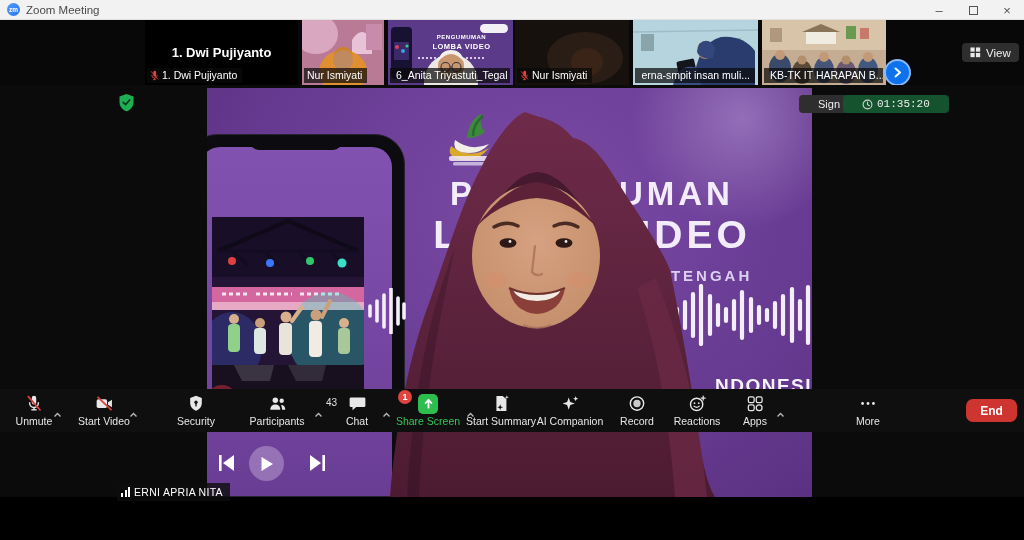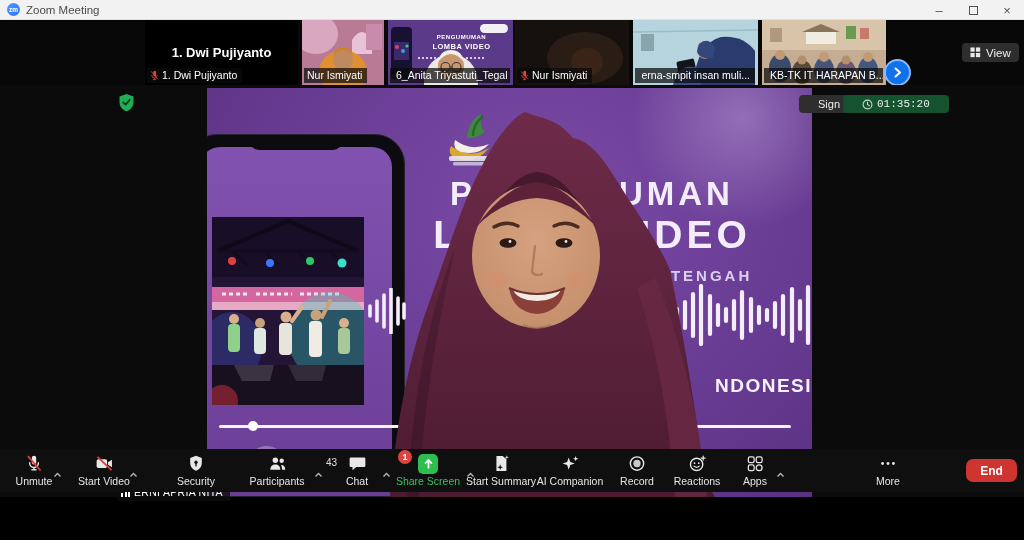--- a/index.html
+++ b/index.html
@@ -1,18 +1,18 @@
 <!DOCTYPE html>
 <html><head>
 <meta charset="utf-8">
 <style>
   * { margin:0; padding:0; box-sizing:border-box; }
   html,body { width:1024px; height:540px; overflow:hidden; background:#000;
     font-family:"Liberation Sans", sans-serif; }
-  .app { position:relative; width:1024px; height:492px; background:#050505; }
+  .app { position:relative; width:1024px; height:432px; background:#050505; }
 
   
   .titlebar { position:absolute; top:0; left:0; width:1024px; height:20px;
     background:#f2f2f2; display:flex; align-items:center; border-bottom:1px solid #e0e0e0; }
   .zm-logo { width:13px; height:13px; border-radius:50%; margin:0 6px 0 7px;
     background:linear-gradient(135deg,#4a9cff,#2d72f0); color:#fff; font-size:6.5px;
     font-weight:bold; display:flex; align-items:center; justify-content:center; }
   .tb-title { font-size:11.5px; color:#4a4a4a; }
   .tb-controls { position:absolute; right:0; top:0; height:20px; display:flex; }
   .tb-btn { width:34px; height:20px; display:flex; align-items:center; justify-content:center;
@@ -559,21 +559,21 @@
       </div>
       <div class="tlabel">Apps</div>
       <div class="chev" style="left:66px">
         <svg width="9" height="6" viewBox="0 0 9 6">
             <polyline points="1.5,4.5 4.5,1.5 7.5,4.5" fill="none" stroke="#b8b8b8" stroke-width="1.4"></polyline>
           </svg>
       </div>
     </div>
 
 
-    <div class="tool" style="left:888px">
+    <div class="tool" style="left:868px">
       <div class="ticon">
         <svg width="20" height="21" viewBox="0 0 24 24">
           <circle cx="5.5" cy="12" r="1.7" fill="#e8e8e8"></circle>
             <circle cx="12" cy="12" r="1.7" fill="#e8e8e8"></circle>
             <circle cx="18.5" cy="12" r="1.7" fill="#e8e8e8"></circle>
         </svg>
       </div>
       <div class="tlabel">More</div>
     </div>
 

